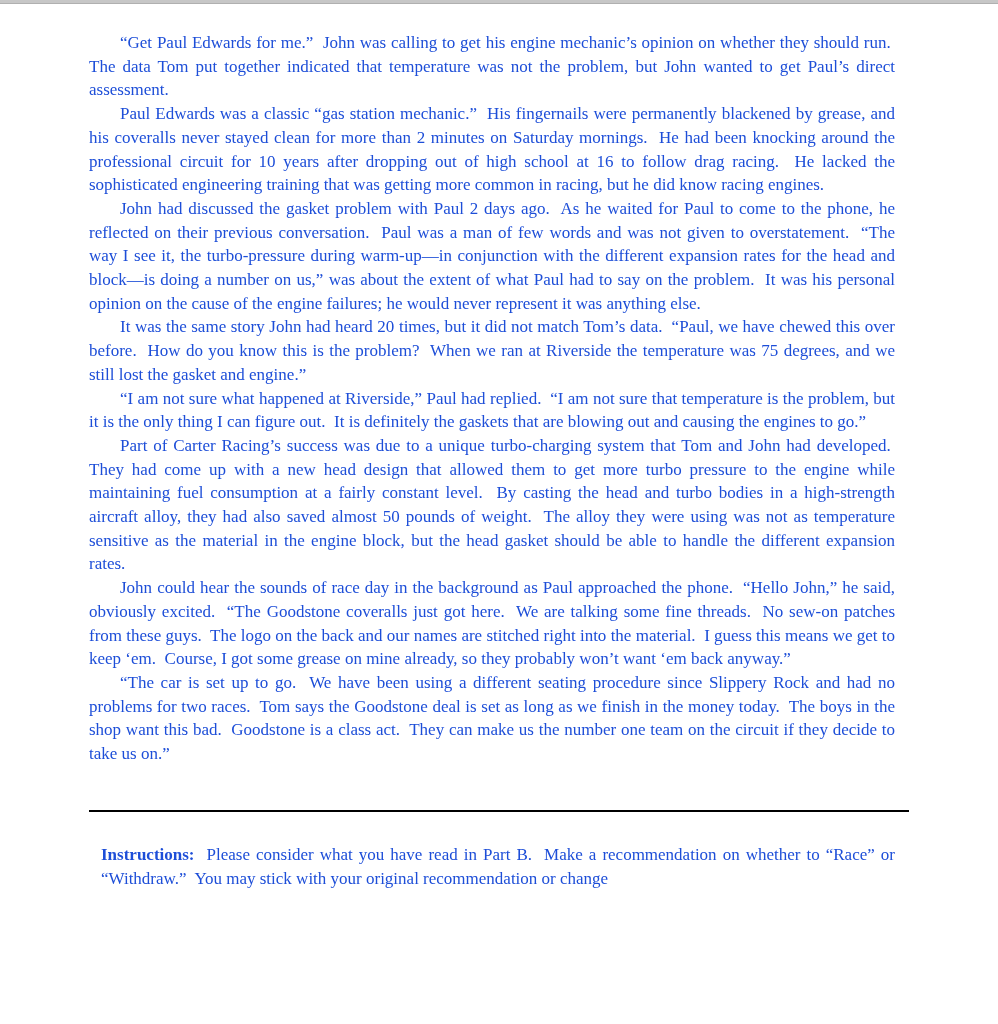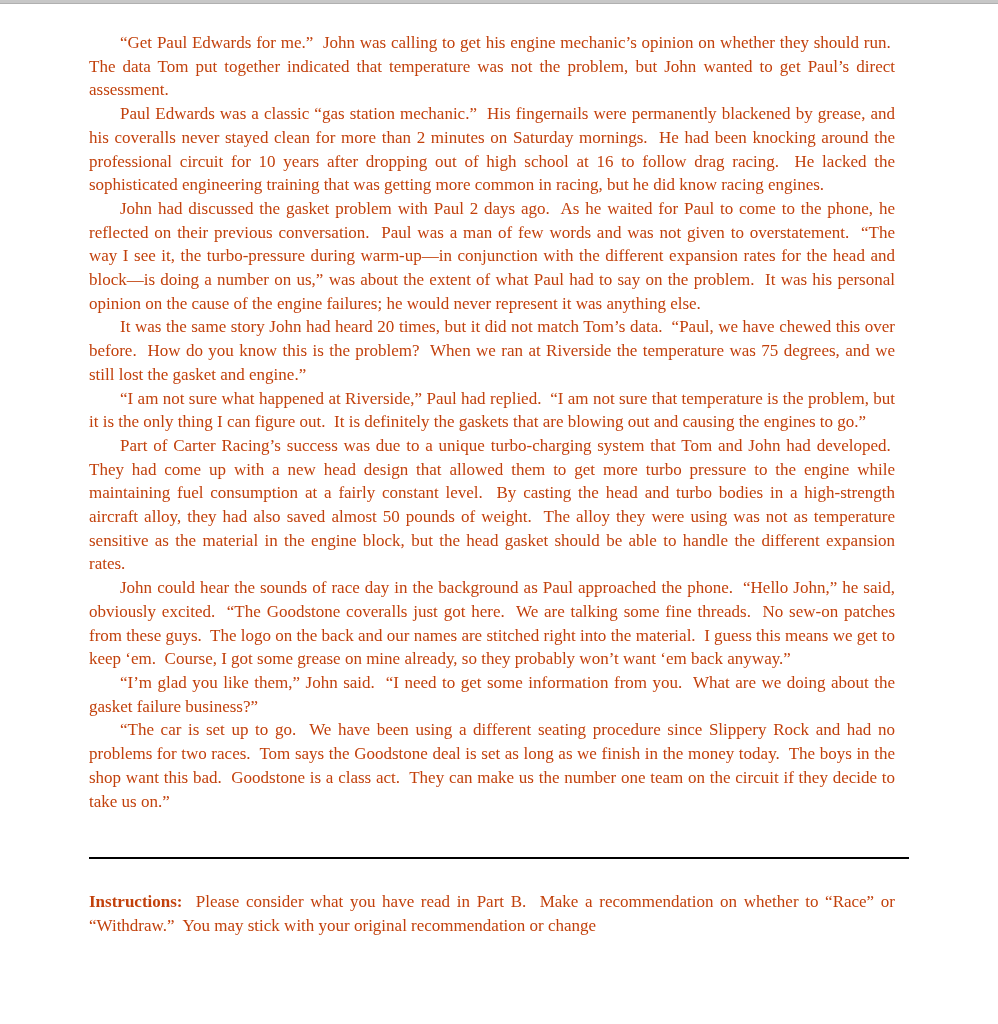--- a/index.html
+++ b/index.html
@@ -17,23 +17,23 @@
     border-bottom: 1px solid #b0b0b0;
   }
   .content {
     padding: 27px 103px 0 89px;
   }
   .para {
     font-size: 17px;
     line-height: 23.7px;
     text-align: justify;
     text-indent: 31px;
-    color: #c2410c;
+    color: #1d4ed8;
   }
-  .para.no-indent { text-indent: 0; }
+  .para.no-indent { text-indent: 0; margin-left: 12px; }
   .spellcheck {
     text-decoration-style: wavy;
     text-decoration-color: #e2341d;
     text-decoration-thickness: 1px;
     text-underline-offset: 2px;
   }
   .bold { font-weight: bold; }
   .divider {
     border: none;
     border-top: 2px solid #000000;
@@ -48,19 +48,18 @@
   <div class="window-edge"></div>
   <div class="content">
     <div>
         <p class="para"><span>“Get Paul Edwards for me.”&nbsp; John was calling to get his engine mechanic’s opinion on whether they should run.&nbsp; The data Tom put together indicated that temperature was not the problem, but John wanted to get Paul’s direct assessment.</span></p>
         <p class="para"><span>Paul Edwards was a classic “gas station mechanic.”&nbsp; His fingernails were permanently blackened by grease, and his coveralls never stayed clean for more than 2 minutes on Saturday mornings.&nbsp; He had been knocking around the professional circuit for 10 years after dropping out of high school at 16 to follow drag racing.&nbsp; He lacked the sophisticated engineering training that was getting more common in racing, but he did know racing engines.</span></p>
         <p class="para"><span>John had discussed the gasket problem with Paul 2 days ago.&nbsp; As he waited for Paul to come to the phone, he reflected on their previous conversation.&nbsp; Paul was a man of few words and was not given to overstatement.&nbsp; “The way I see it, the turbo-pressure during warm-up—in conjunction with the different expansion rates for the head and block—is doing a number on us,” was about the extent of what Paul had to say on the problem.&nbsp; It was his personal opinion on the cause of the engine failures; he would never represent it was anything else.</span></p>
         <p class="para"><span>It was the same story John had heard 20 times, but it did not match Tom’s data.&nbsp; “Paul, we have chewed this over before.&nbsp; How do you know this is the problem?&nbsp; When we ran at Riverside the temperature was 75 degrees, and we still lost the gasket and engine.”</span></p>
         <p class="para"><span>“I am not sure what happened at Riverside,” Paul had replied.&nbsp; “I am not sure that temperature is the problem, but it is the only thing I can figure out.&nbsp; It is definitely the gaskets that are blowing out and causing the engines to go.”</span></p>
         <p class="para"><span>Part of Carter Racing’s success was due to a unique turbo-charging system that Tom and John had developed.&nbsp; They had come up with a new head design that allowed them to get more turbo pressure to the engine while maintaining fuel consumption at a fairly constant level.&nbsp; By casting the head and turbo bodies in a high-strength aircraft alloy, they had also saved almost 50 pounds of weight.&nbsp; The alloy they were using was not as temperature sensitive as the material in the engine block, but the head gasket should be able to handle the different expansion rates.</span></p>
         <p class="para"><span>John could hear the sounds of race day in the background as Paul approached the phone.&nbsp; “Hello John,” he said, obviously excited.&nbsp; “The </span><span class="spellcheck">Goodstone</span><span> coveralls just got here.&nbsp; We are talking some fine threads.&nbsp; No sew-on patches from these guys.&nbsp; The logo on the back and our names are stitched right into the material.&nbsp; I guess this means we get to keep ‘</span><span class="spellcheck">em</span><span>.&nbsp; Course, I got some grease on mine already, so they probably won’t want ‘</span><span class="spellcheck">em</span><span> back anyway.”</span></p>
-        <p class="para"><span>“I’m glad you like them,” John said.&nbsp; “I need to get some information from you.&nbsp; What are we doing about the gasket failure business?”</span></p>
         <p class="para"><span>“The car is set up to go.&nbsp; We have been using a different seating procedure since Slippery Rock and had no problems for two races.&nbsp; Tom says the </span><span class="spellcheck">Goodstone</span><span> deal is set as long as we finish in the money today.&nbsp; The boys in the shop want this bad.&nbsp; </span><span class="spellcheck">Goodstone</span><span> is a class act.&nbsp; They can make us the number one team on the circuit if they decide to take us on.”</span></p>
       </div>
     <hr class="divider">
     <p class="para no-indent"><span class="bold">Instructions:</span><span>&nbsp; Please consider what you have read in Part B.&nbsp; Make a recommendation on whether to “Race” or “Withdraw.”&nbsp; You may stick with your original recommendation or change</span></p>
   </div>
 </div>
 
 </body></html>

